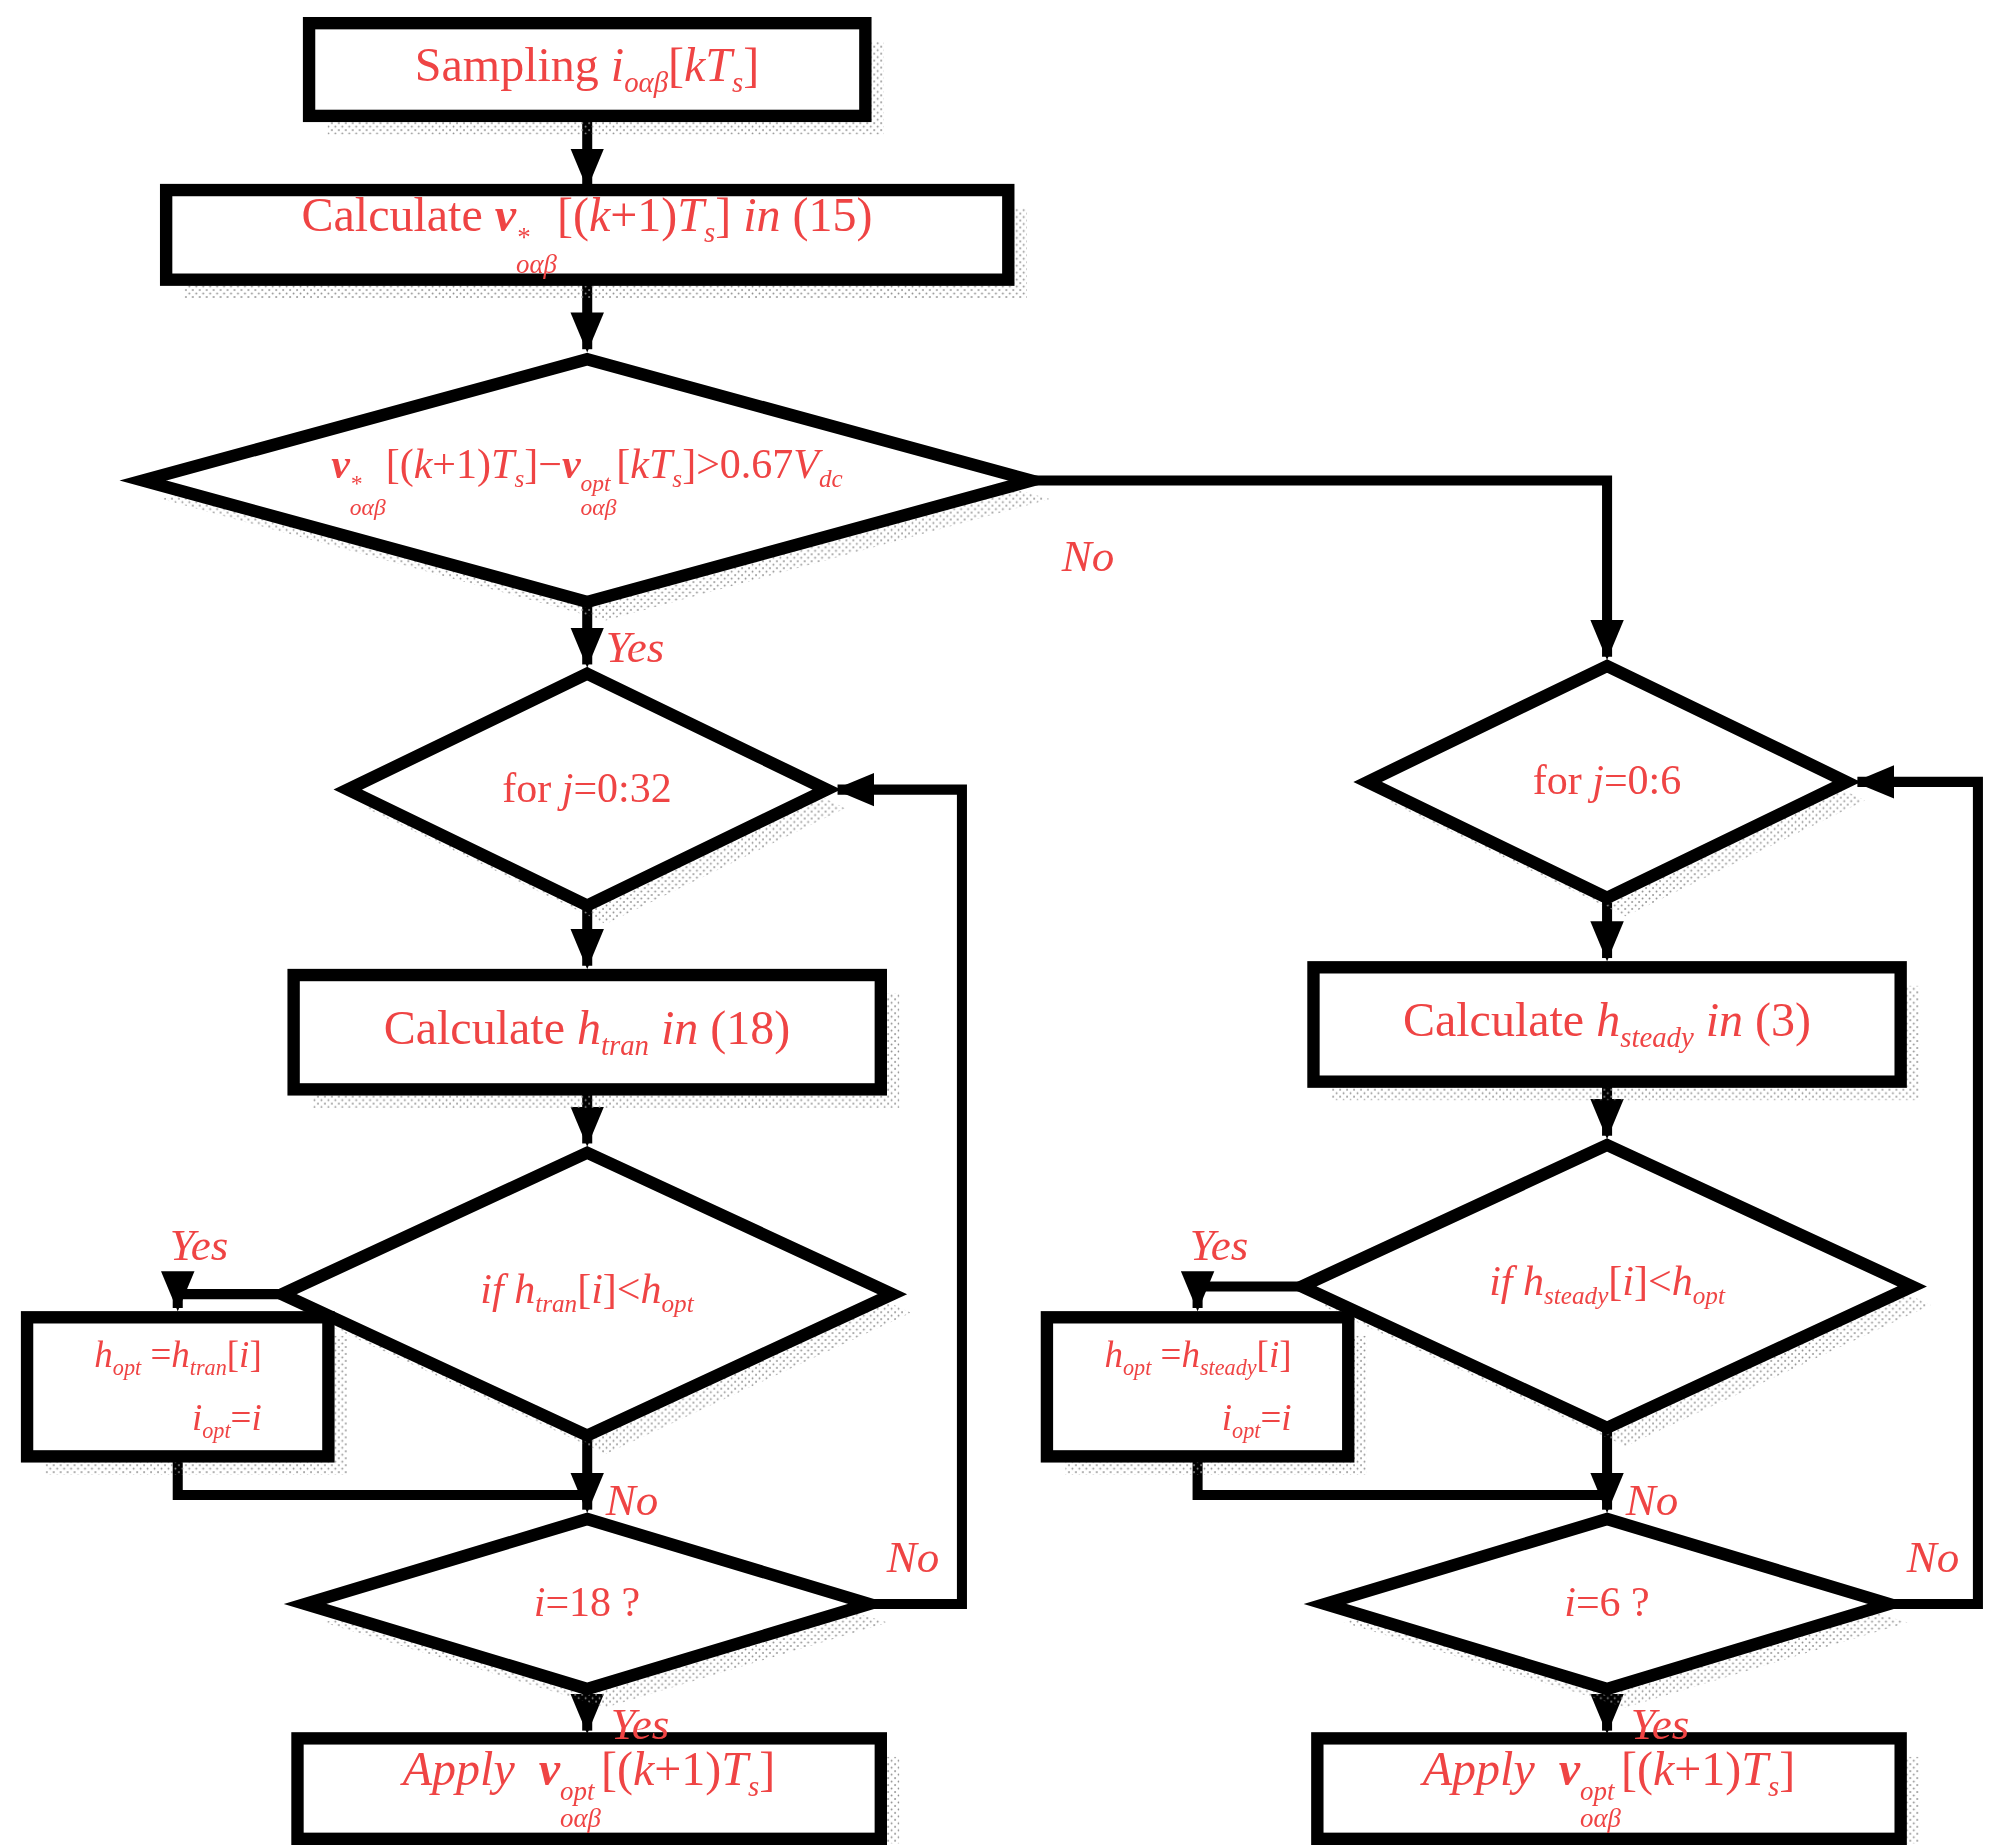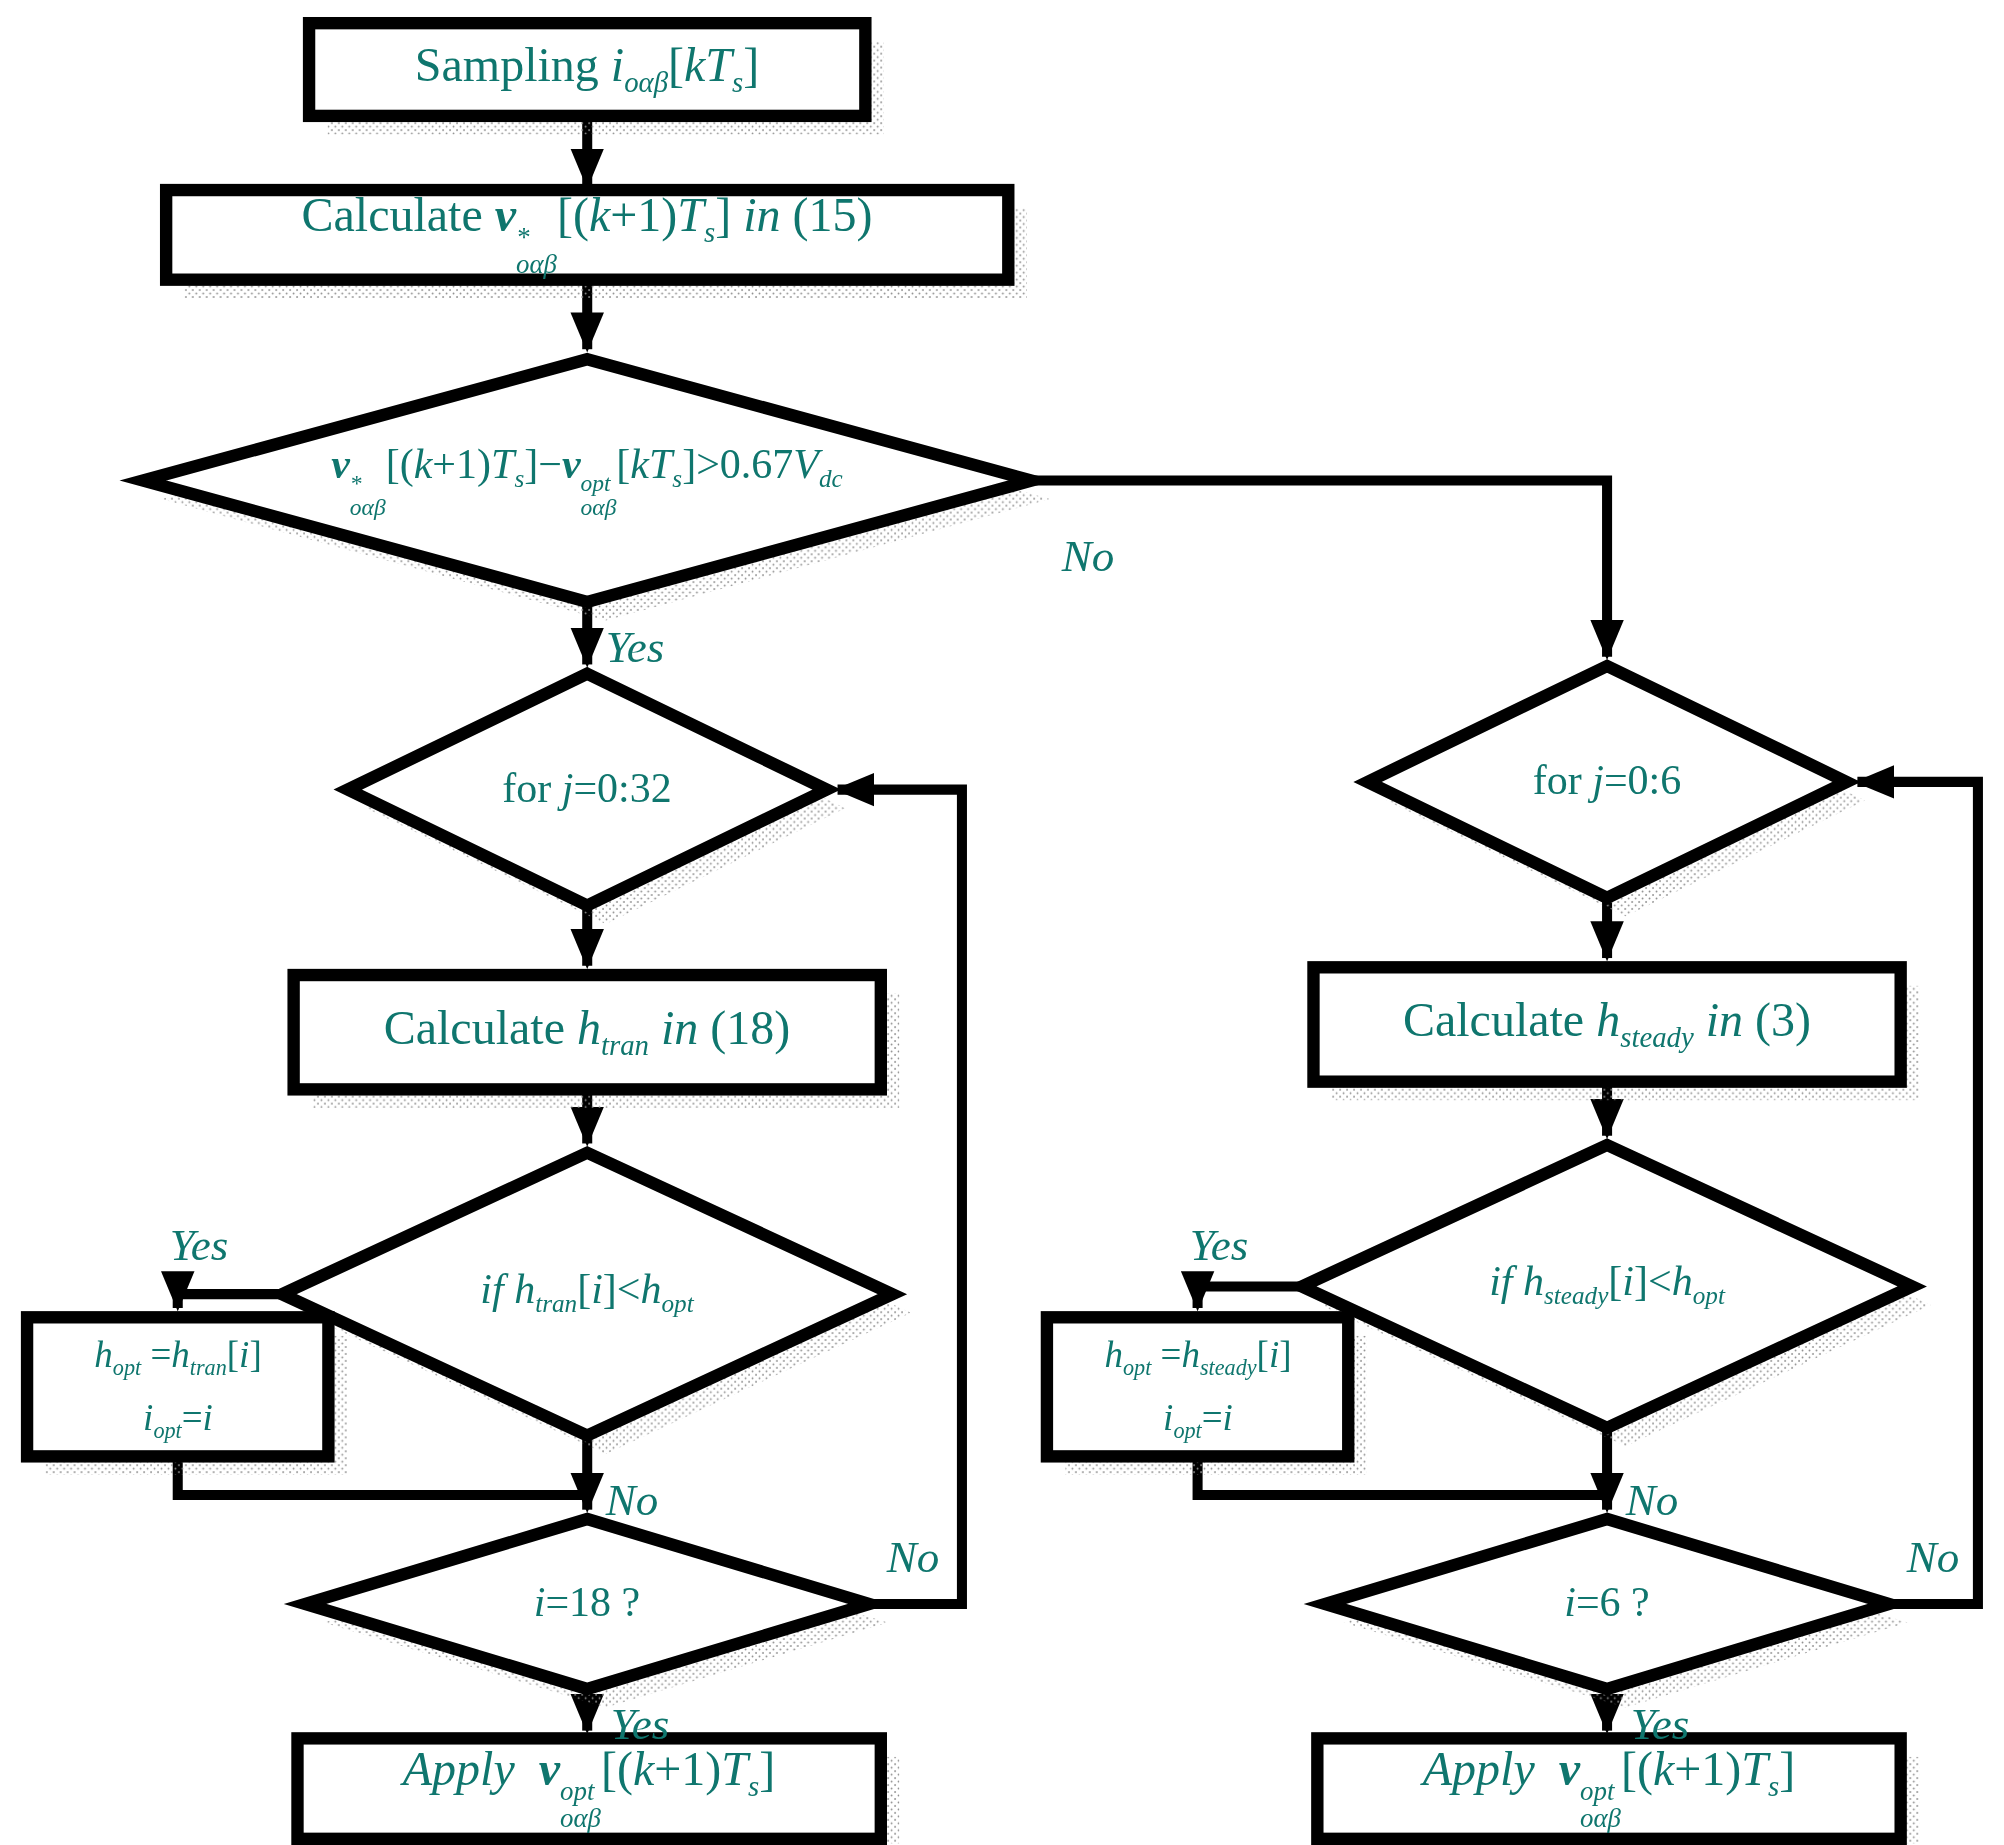--- a/index.html
+++ b/index.html
@@ -3,23 +3,23 @@
 <meta charset="utf-8">
 <style>
   html,body{margin:0;padding:0;background:#ffffff;}
   .stage{position:relative;width:2005px;height:1845px;background:#ffffff;overflow:hidden;
          font-family:"Liberation Serif","DejaVu Serif",serif;color:#000;}
   .stage svg{position:absolute;left:0;top:0;}
   .shadow{fill:url(#stip);stroke:none;}
   .shape{fill:#ffffff;stroke:#000000;stroke-width:16;}
   .link{fill:none;stroke:#000000;stroke-width:13;}
   .lbl{position:absolute;transform:translate(-50%,-50%);white-space:nowrap;text-align:center;
-       line-height:1.15;color:#0f766e;font-family:Liberation Serif, serif;}
+       line-height:1.15;color:#ef4444;font-family:Liberation Serif, serif;}
   .box-lbl{font-size:48px;}
-  .box-lbl-sm{font-size:37px;line-height:1.7;}
+  .box-lbl-sm{font-size:37px;line-height:1.7;text-align:right;}
   .dia-lbl{font-size:42px;}
   .dia-lbl-main{font-size:42px;}
   .edge{font-size:45px;font-style:italic;margin-top:16px;}
   .rm{font-style:normal;}
   .it{font-style:italic;}
   .bi{font-style:italic;font-weight:bold;}
   .sub{font-size:.60em;font-style:italic;vertical-align:-0.38em;}
   .ss{display:inline-flex;flex-direction:column;justify-content:center;
       font-size:.56em;font-style:italic;line-height:1.02;vertical-align:-0.55em;
       text-align:left;}

